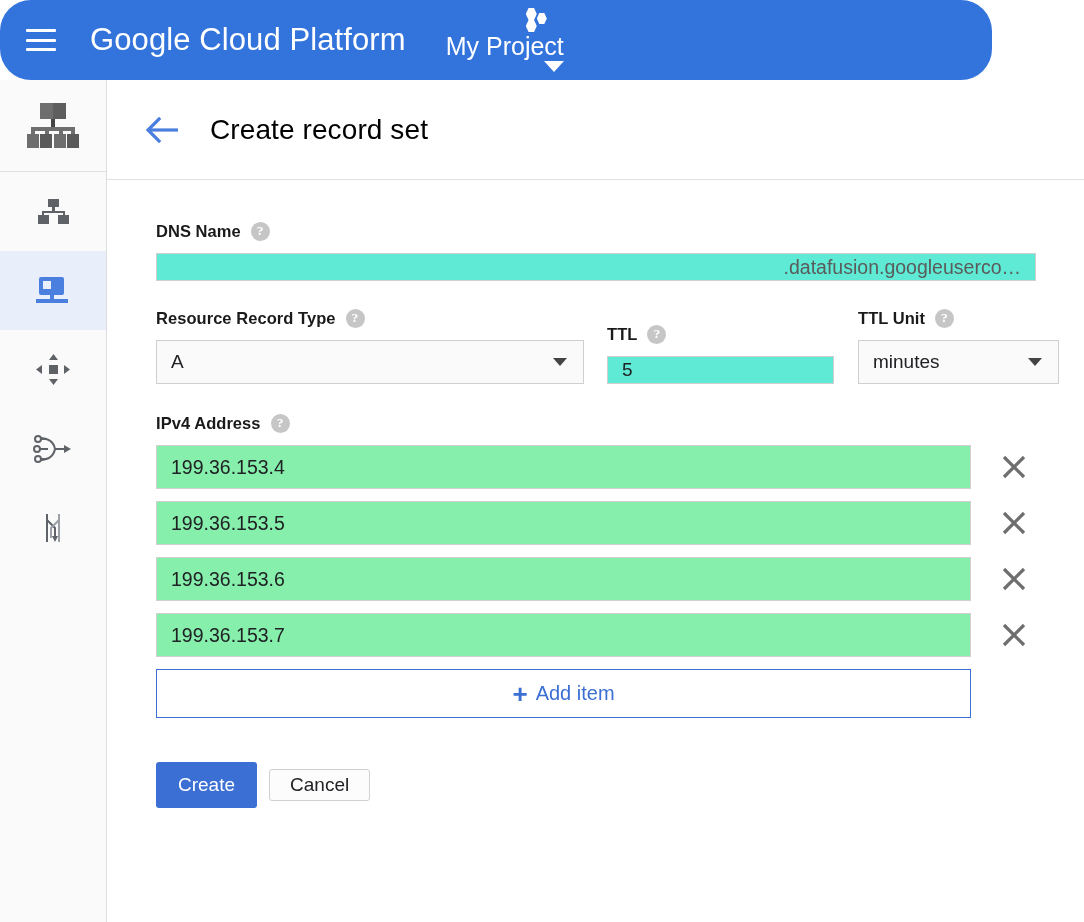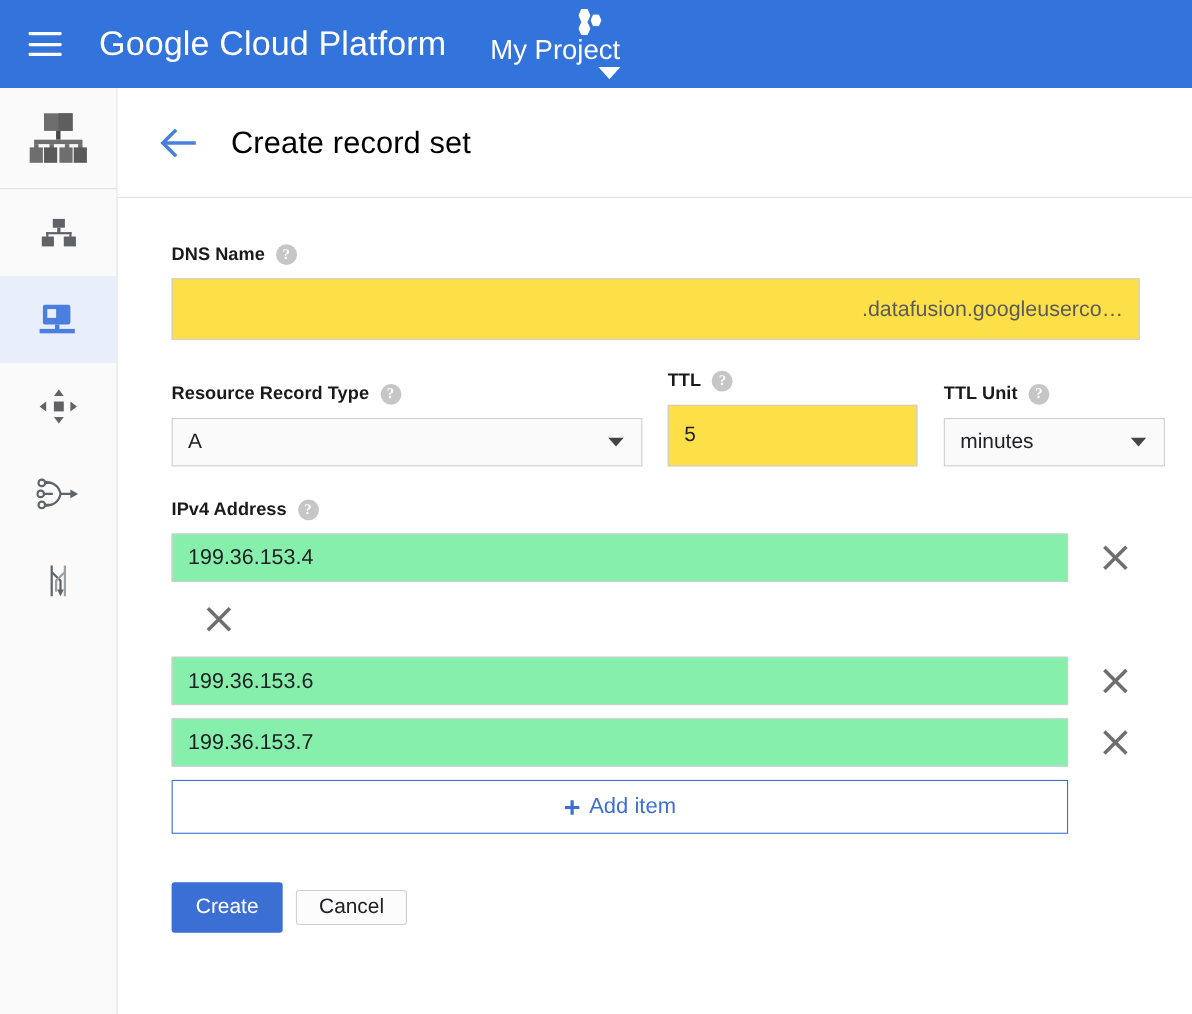--- a/index.html
+++ b/index.html
@@ -9,24 +9,25 @@
     overflow: hidden;
     background: #ffffff;
     font-family: "Liberation Sans", sans-serif;
     -webkit-font-smoothing: antialiased;
   }
 
   
   .topbar {
     position: absolute;
     left: 0; top: 0;
-    width: 1084px; height: 80px;
+    width: 992px; height: 80px;
     background: #3373dc;
     display: flex;
     align-items: center;
+    border-radius: 31px;
   }
   .hamburger {
     width: 30px; height: 22px;
     margin-left: 26px;
     display: flex; flex-direction: column; justify-content: space-between;
     cursor: pointer;
   }
   .hamburger span {
     display: block; height: 3px; width: 100%; background: #fff; border-radius: 1px;
   }
@@ -168,22 +169,22 @@
     font-weight: bold;
     margin-left: 10px;
     cursor: pointer;
     font-family: "Liberation Serif", serif;
     line-height: 1;
     padding-bottom: 1px;
   }
 
   .txtbox {
     border: 1px solid #cfcfcf;
-    background: #fde047;
-    height: 56px;
+    background: #5eead4;
+    height: 28px;
     display: flex; align-items: center;
     font-size: 19px;
     color: #202124;
     padding: 0 14px;
   }
   .dnsbox {
     width: 880px;
     justify-content: flex-end;
     color: #5f6368;
   }
@@ -430,20 +431,21 @@
           <div class="ip-row">
             <div class="ip-input">199.36.153.4</div>
             <div class="x-btn">
               <svg width="28" height="28" viewBox="0 0 28 28">
                 <line x1="4" y1="4" x2="24" y2="24" stroke="#6e6e6e" stroke-width="3.2"></line>
                 <line x1="24" y1="4" x2="4" y2="24" stroke="#6e6e6e" stroke-width="3.2"></line>
               </svg>
             </div>
           </div>
           <div class="ip-row">
+            <div class="ip-input">199.36.153.5</div>
             <div class="x-btn">
               <svg width="28" height="28" viewBox="0 0 28 28">
                 <line x1="4" y1="4" x2="24" y2="24" stroke="#6e6e6e" stroke-width="3.2"></line>
                 <line x1="24" y1="4" x2="4" y2="24" stroke="#6e6e6e" stroke-width="3.2"></line>
               </svg>
             </div>
           </div>
           <div class="ip-row">
             <div class="ip-input">199.36.153.6</div>
             <div class="x-btn">

